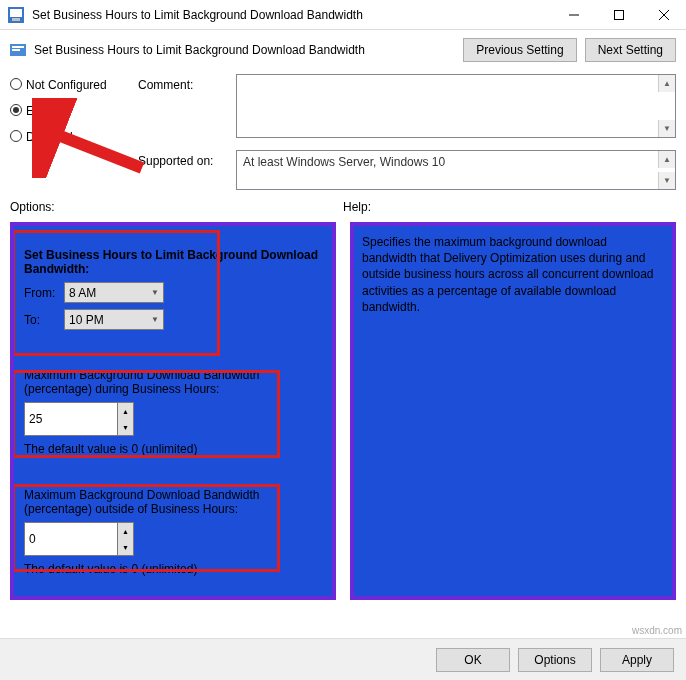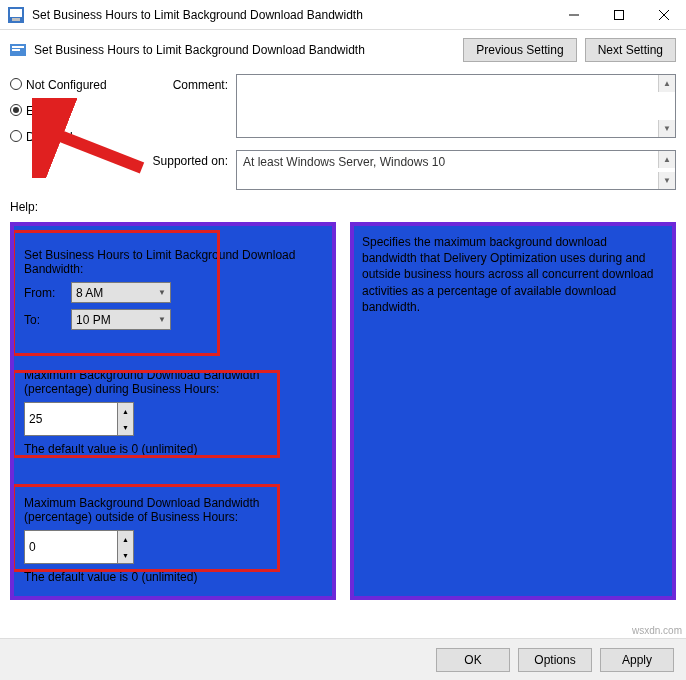--- a/index.html
+++ b/index.html
@@ -13,33 +13,33 @@
 .header-icon { width: 16px; height: 16px; }
 .header-title { flex: 1; }
 .nav-btns { display: flex; gap: 8px; margin-left: auto; }
 .btn { background: #e1e1e1; border: 1px solid #adadad; padding: 4px 12px; min-width: 80px; text-align: center; }
 .btn.small { min-width: 74px; }
 .config-area { display: grid; grid-template-columns: 120px 90px 1fr; gap: 6px 8px; padding: 4px 10px 10px 10px; align-items: start; }
 .radio-col { display: flex; flex-direction: column; gap: 12px; padding-top: 4px; }
 .radio-item { display: flex; align-items: flex-start; gap: 4px; position: relative; }
 .radio { width: 12px; height: 12px; border: 1px solid #333; border-radius: 50%; display: inline-flex; align-items: center; justify-content: center; }
 .radio.sel::after { content: ""; width: 6px; height: 6px; background: #333; border-radius: 50%; }
-.label-col { text-align: right; padding-top: 4px; }
+.label-col { padding-top: 4px; }
 .textarea-box { border: 1px solid #828790; background: #fff; position: relative; }
 .comment-box { height: 64px; }
 .support-box { height: 40px; display: flex; align-items: flex-start; padding: 4px 6px; color: #333; }
 .scroll-arrows { position: absolute; right: 0; top: 0; bottom: 0; width: 17px; display: flex; flex-direction: column; justify-content: space-between; }
 .scroll-arrow { height: 17px; background: #f0f0f0; border-left: 1px solid #ccc; display: flex; align-items: center; justify-content: center; color: #666; font-size: 8px; }
 .panes-labels { display: flex; padding: 0 10px; }
 .panes-labels > div { flex: 1; }
 .panes { display: flex; gap: 14px; padding: 8px 10px; height: 394px; }
 .pane { flex: 1; border: 4px solid #6d28d9; background: #1d4ed8; padding: 8px; overflow: hidden; position: relative; }
 .opt-block { padding: 4px 2px; }
 .hl { border: 3px solid #e02020; position: absolute; }
-.row { display: flex; align-items: center; gap: 13px; margin: 6px 0; }
+.row { display: flex; align-items: center; gap: 6px; margin: 6px 0; }
 .select { border: 1px solid #7a7a7a; background: #e1e1e1; display: flex; align-items: center; justify-content: space-between; padding: 2px 4px; width: 100px; height: 21px; }
 .spin { border: 1px solid #7a7a7a; width: 110px; height: 34px; display: flex; align-items: center; justify-content: space-between; padding: 0 0 0 4px; background: #fff; }
 .spin-btns { width: 16px; height: 100%; display: flex; flex-direction: column; border-left: 1px solid #7a7a7a; }
 .spin-btns div { flex:1; background:#e1e1e1; display:flex; align-items:center; justify-content:center; font-size:7px; }
 .help-text { line-height: 1.35; }
 .footer { position: absolute; bottom: 0; left: 0; right: 0; height: 42px; border-top: 1px solid #ddd; display: flex; align-items: center; justify-content: flex-end; gap: 8px; padding: 0 12px; background: #f0f0f0; }
 .arrow-annot { position: absolute; left: 32px; top: 98px; pointer-events: none; }
 .watermark { position: absolute; right: 4px; bottom: 44px; font-size: 10px; color: #aaa; }
 .chev { font-size: 8px; color: #555; }
 </style>
@@ -113,31 +113,32 @@
   <div class="textarea-box support-box">
     <span>At least Windows Server, Windows 10</span>
     <div class="scroll-arrows">
         <div class="scroll-arrow">▲</div>
         <div class="scroll-arrow">▼</div>
       </div>
   </div>
 </div>
 
 <div class="panes-labels">
+  <div>Options:</div>
   <div>Help:</div>
 </div>
 
 <div class="panes">
   <div class="pane" style="padding-top:18px;">
     <div class="hl" style="left:-2px; top:4px; width:208px; height:126px;"></div>
     <div class="hl" style="left:-2px; top:144px; width:268px; height:88px;"></div>
     <div class="hl" style="left:-2px; top:258px; width:268px; height:88px;"></div>
 
     <div class="opt-block">
-      <div style="margin-bottom:0;">Set Business Hours to Limit Background Download Bandwidth:</div>
+      <div style="margin-bottom:0;font-weight:bold;">Set Business Hours to Limit Background Download Bandwidth:</div>
       <div class="row">
         <span style="width:34px;">From:</span>
         <div class="select">
             <span>8 AM</span>
             <span class="chev">▼</span>
           </div>
       </div>
       <div class="row">
         <span style="width:34px;">To:</span>
         <div class="select">
@@ -154,21 +155,21 @@
             <span>25</span>
             <div class="spin-btns">
               <div>▲</div>
               <div>▼</div>
             </div>
           </div>
         </div>
       <div style="margin-top:4px;">The default value is 0 (unlimited)</div>
     </div>
 
-    <div class="opt-block" style="margin-top:32px;">
+    <div class="opt-block" style="margin-top:24px;">
       <div>Maximum Background Download Bandwidth (percentage) outside of Business Hours:</div>
       <div class="row">
           <div class="spin">
             <span>0</span>
             <div class="spin-btns">
               <div>▲</div>
               <div>▼</div>
             </div>
           </div>
         </div>

